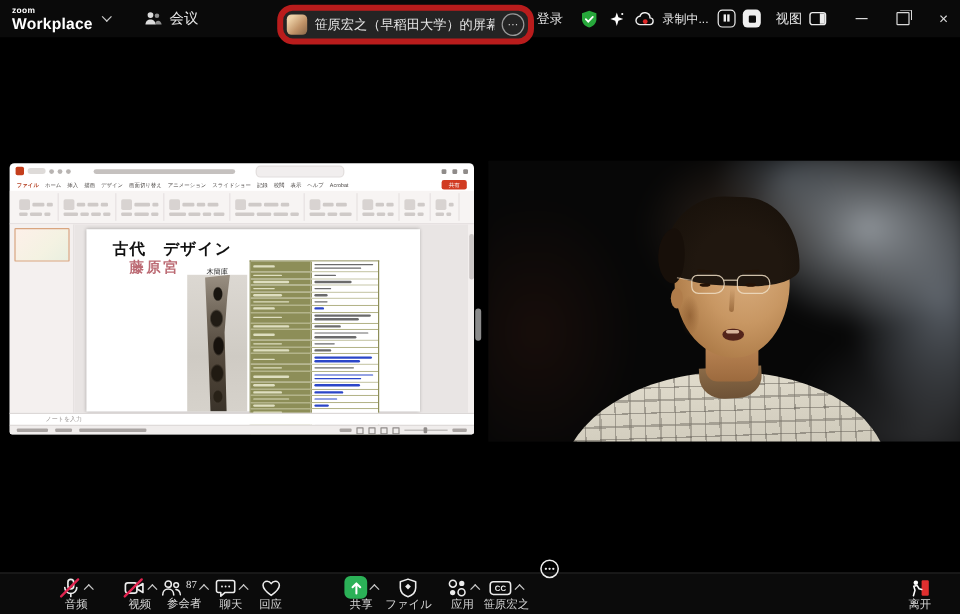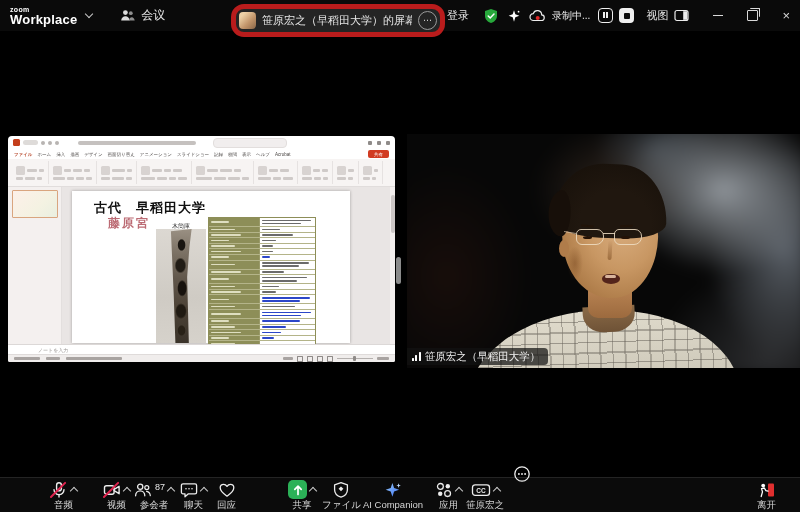--- a/index.html
+++ b/index.html
@@ -347,21 +347,21 @@
               <div class="rbar" style="width: 4.2px;"></div>
             </div>
           </div>
         </div>
       <div id="ppt-body">
         <div id="thumb-pane">
           <div class="thumb"></div>
         </div>
         <div id="canvas">
           <div id="slide">
-            <div id="slide-title">古代　早稻田大学</div>
+            <div id="slide-title">古代　デザイン</div>
             <div id="slide-subtitle">藤原宮</div>
             <div id="slide-caption">木簡庫</div>
             <div id="tablet-photo">
               <div id="tablet-strip">
                 <div id="tablet-ink"></div>
               </div>
             </div>
             <div id="record-table">
                 <div class="trow" style="height: 8px;">
                   <div class="tlabel">
@@ -585,28 +585,20 @@
       <div class="eye l"></div>
       <div class="eye r"></div>
       <div class="glasses">
         <div class="gtemple"></div>
         <div class="lens l"></div>
           <div class="gbridge"></div>
           <div class="lens r"></div>
       </div>
       <div class="nose"></div>
       <div class="mouth"></div>
-      <div class="nametag">
-        <div class="sigbars">
-            <i></i>
-            <i></i>
-            <i></i>
-          </div>
-        <span>笹原宏之（早稻田大学）</span>
-      </div>
     </div>
   </div>
 
   <div id="bottombar">
 
     <div class="titem" style="margin-left: 42px;">
         <div class="ticonrow">
           <span style="display: flex;">
             <svg width="18" height="18" viewBox="0 0 18 18">
               <rect x="6.6" y="1.8" width="4.8" height="8" rx="2.4" fill="none" stroke="#ececec" stroke-width="1.4"></rect>
@@ -625,21 +617,21 @@
             <svg width="18" height="18" viewBox="0 0 18 18">
               <rect x="1.5" y="4.8" width="9.6" height="8.4" rx="2" fill="none" stroke="#ececec" stroke-width="1.4"></rect>
               <path d="M11.1 8.3l5-3v7.4l-5-3z" fill="none" stroke="#ececec" stroke-width="1.4" stroke-linejoin="round"></path>
             </svg>
           </span>
           <div class="slash"></div>
           <span class="chev up"></span>
         </div>
         <div class="tlab">视频</div>
       </div>
-      <div class="titem" style="margin-left: 4px;">
+      <div class="titem" style="margin-left: 4px; font-family: Liberation Serif, serif;">
         <div class="ticonrow">
           <span style="display: flex;">
             <svg width="18" height="18" viewBox="0 0 18 18">
               <circle cx="6.2" cy="5.8" r="2.6" fill="none" stroke="#ececec" stroke-width="1.3"></circle>
               <path d="M1.6 14.8c0-3.1 2.1-5 4.6-5s4.6 1.9 4.6 5" fill="none" stroke="#ececec" stroke-width="1.3" stroke-linecap="round"></path>
               <circle cx="12.8" cy="6.6" r="2" fill="none" stroke="#ececec" stroke-width="1.2"></circle>
               <path d="M12.6 10.3c2 .3 3.5 1.9 3.7 4.3" fill="none" stroke="#ececec" stroke-width="1.2" stroke-linecap="round"></path>
             </svg>
           </span>
           <span class="tbadge">87</span>
@@ -687,37 +679,20 @@
       <div class="titem" style="margin-left: 6px;">
         <div class="ticonrow">
           <span style="display: flex;">
             <svg width="18" height="18" viewBox="0 0 18 18">
               <path d="M9 1.6l6.4 2.2v5c0 3.6-2.8 6.3-6.4 7.4-3.6-1.1-6.4-3.8-6.4-7.4v-5z" fill="none" stroke="#ececec" stroke-width="1.3" stroke-linejoin="round"></path>
               <path d="M9 5.4l2.4 2.4L9 10.2 6.6 7.8z" fill="#ececec"></path>
             </svg>
           </span>
         </div>
         <div class="tlab">ファイル</div>
-      </div>
-      <div class="titem" style="margin-left: 2px;">
-        <div class="ticonrow">
-          <span style="display: flex;">
-            <svg width="18" height="18" viewBox="0 0 18 18">
-              <defs>
-                <linearGradient id="aig" x1="0" y1="0" x2="1" y2="1">
-                  <stop offset="0" stop-color="#9cd0ff"></stop>
-                  <stop offset="1" stop-color="#3b6ef0"></stop>
-                </linearGradient>
-              </defs>
-              <path d="M8.4 2l1.7 5 5 1.7-5 1.8-1.7 5.3-1.7-5.3-5-1.8 5-1.7z" fill="url(#aig)"></path>
-              <path d="M14.6 2.2l.6 1.7 1.7.6-1.7.6-.6 1.8-.6-1.8-1.7-.6 1.7-.6z" fill="#bcd9ff"></path>
-            </svg>
-          </span>
-        </div>
-        <div class="tlab">AI Companion</div>
       </div>
       <div class="titem" style="margin-left: 12px;">
         <div class="ticonrow">
           <span style="display: flex;">
             <svg width="18" height="18" viewBox="0 0 18 18">
               <circle cx="5.4" cy="5.4" r="2.9" fill="none" stroke="#ececec" stroke-width="1.3"></circle>
               <circle cx="12.8" cy="5.2" r="2.2" fill="#ececec"></circle>
               <circle cx="5.2" cy="12.8" r="2.2" fill="#ececec"></circle>
               <circle cx="12.6" cy="12.6" r="2.9" fill="none" stroke="#ececec" stroke-width="1.3"></circle>
             </svg>

